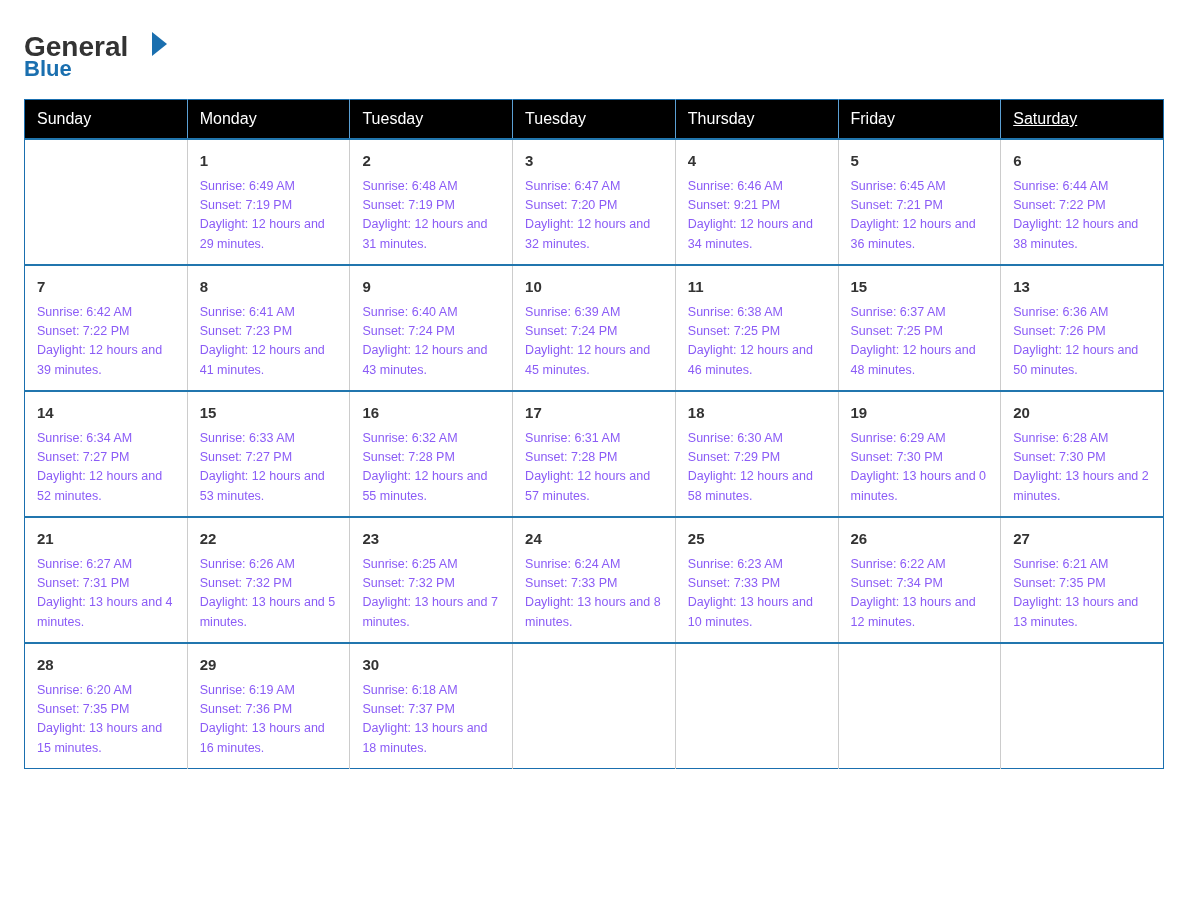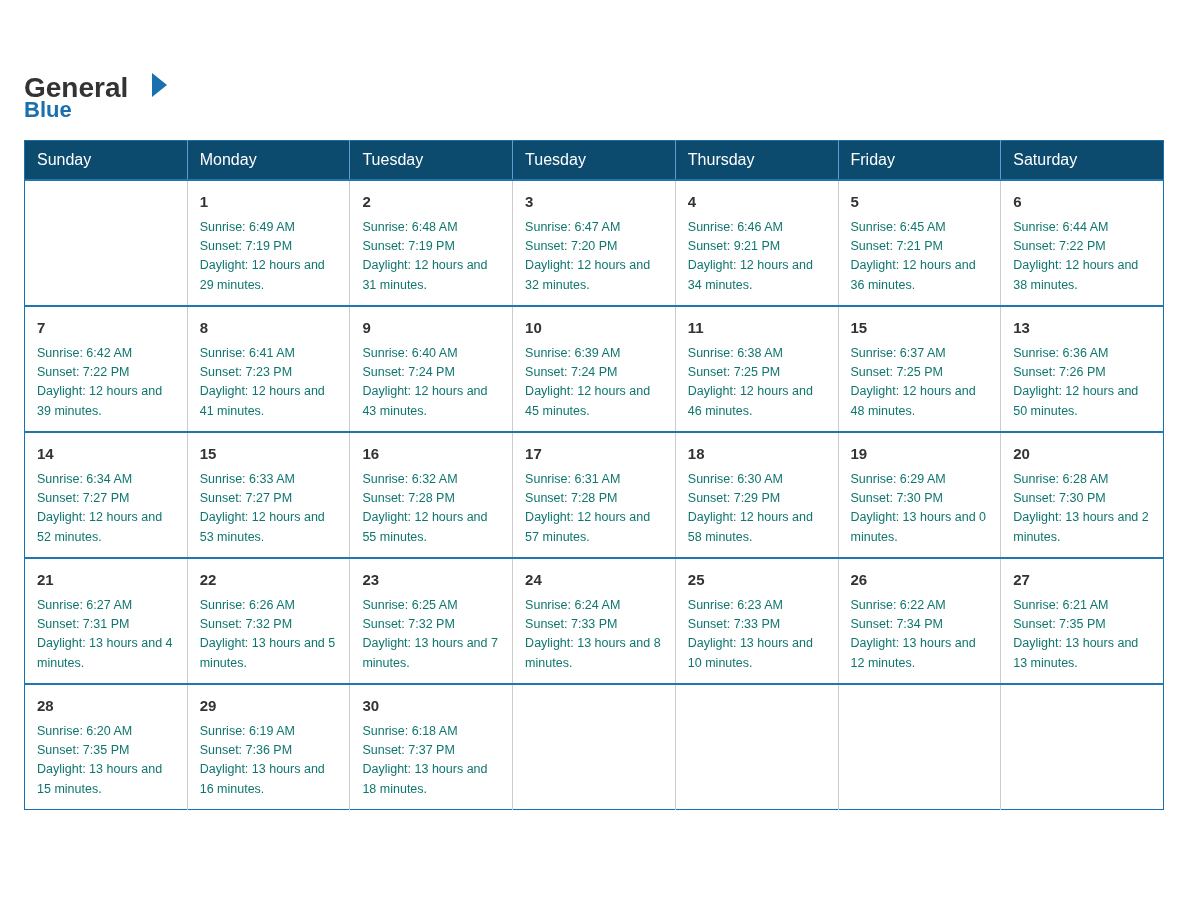--- a/index.html
+++ b/index.html
@@ -8,21 +8,20 @@
       background: #fff;
       padding: 24px;
       width: 1188px;
       min-height: 918px;
     }
     .header {
       display: flex;
       justify-content: space-between;
       align-items: center;
       margin-bottom: 20px;
-      margin-top: 41px;
     }
     .logo {
       display: flex;
       flex-direction: column;
       align-items: flex-start;
     }
     .logo-text {
       display: flex;
       align-items: center;
       font-size: 28px;
@@ -42,32 +41,33 @@
       font-size: 20px;
       color: #555;
       margin-top: 4px;
     }
     .calendar {
       width: 100%;
       border-collapse: collapse;
       border: 1px solid #1a6faf;
     }
     .calendar thead tr {
-      background-color: #0c4a6e;
+      background-color: #000000;
     }
     .calendar thead th {
       color: #fff;
       font-size: 16px;
       font-weight: normal;
       padding: 10px 12px;
       text-align: left;
       border-right: 1px solid #5a9fd4;
     }
     .calendar thead th:last-child {
       border-right: none;
+      text-decoration: underline;
     }
     .calendar tbody tr {
       border-top: 2px solid #2176ae;
     }
     .calendar tbody td {
       vertical-align: top;
       padding: 10px 12px;
       border-right: 1px solid #ccc;
       width: 14.28%;
       font-size: 13px;
@@ -79,21 +79,21 @@
     }
     .day-number {
       font-size: 15px;
       font-weight: bold;
       color: #333;
       display: block;
       margin-bottom: 4px;
     }
     .day-info {
       font-size: 12.5px;
-      color: #0f766e;
+      color: #8b5cf6;
       line-height: 1.55;
     }
     .empty-cell {
       background: #fff;
     }
   </style>
 </head>
 <body>
 
 <div class="header">

